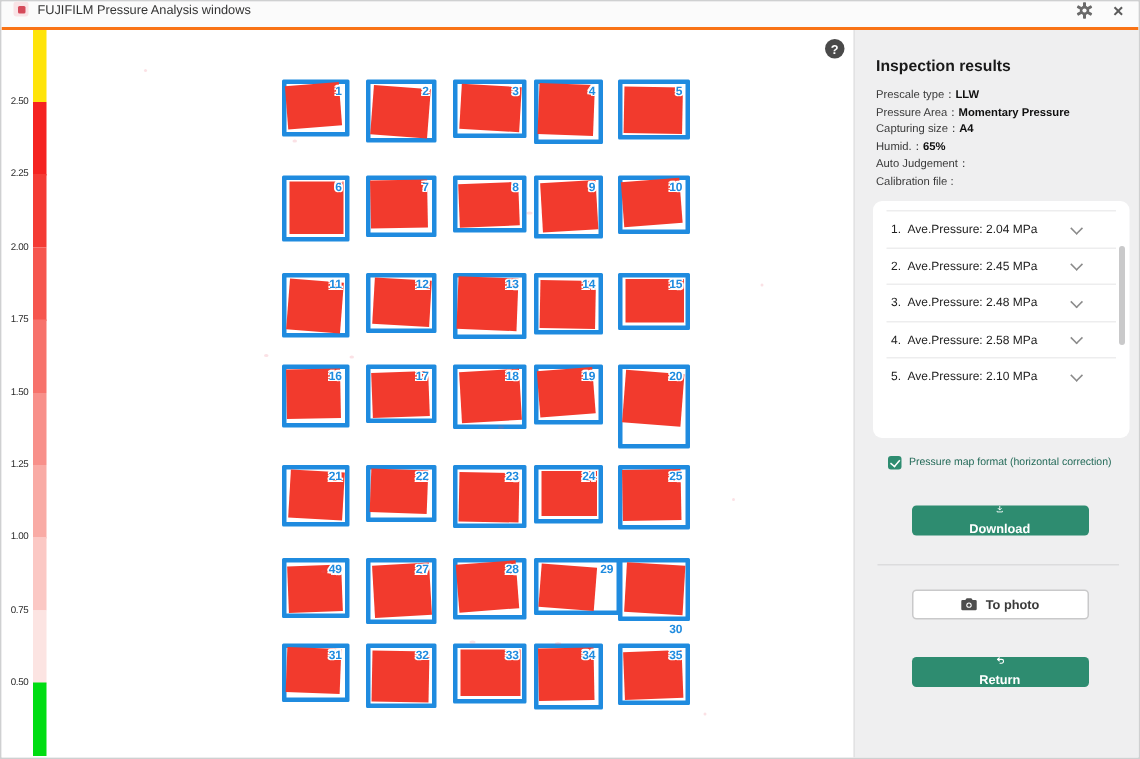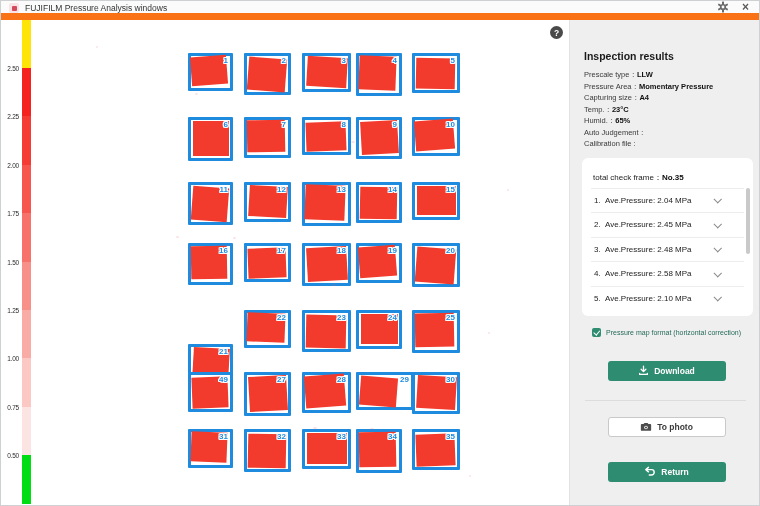--- a/index.html
+++ b/index.html
@@ -2,21 +2,21 @@
 <html><head>
 <meta charset="utf-8">
 <style>
   html,body{margin:0;padding:0;background:#e8e8e8;}
   #app{position:relative;width:760px;height:506px;background:#ffffff;
        font-family:"Liberation Sans",sans-serif;border:1px solid #cfd0d1;
        box-sizing:border-box;overflow:hidden;}
 
   
   .titlebar{position:absolute;left:0;top:0;right:0;height:19px;background:#fbfbfb;
-            border-bottom:7px solid #f97316;display:flex;align-items:flex-end;
+            border-bottom:2px solid #f97316;display:flex;align-items:flex-start;
             padding:0 10px 0 8px;box-sizing:border-box;z-index:30;}
   .app-ico{width:10px;height:10px;border-radius:2px;background:#f9e3e6;margin-right:6px;
            position:relative;flex:0 0 auto;}
   .app-ico::after{content:"";position:absolute;left:2.5px;top:2.5px;width:5px;height:5px;
            background:#d54a5a;border-radius:1px;}
   .wtitle{font-size:8.5px;color:#333;}
   .tb-actions{margin-left:auto;display:flex;align-items:center;gap:13px;}
   .gear-btn{width:12px;height:12px;display:flex;align-items:center;justify-content:center;cursor:pointer;}
   .close-btn{font-size:12px;color:#5c5c5c;line-height:12px;cursor:pointer;font-weight:bold;}
 
@@ -36,21 +36,21 @@
         -1px -1px 0 #fff,1px 1px 0 #fff,-1px 1px 0 #fff,1px -1px 0 #fff;}
   .noise{position:absolute;border-radius:50%;background:rgba(235,90,110,0.18);}
 
   .help-btn{position:absolute;left:549px;top:25px;width:13px;height:13px;border-radius:50%;
             background:#4a4a4a;color:#fff;font-size:8.5px;font-weight:bold;display:flex;
             align-items:center;justify-content:center;cursor:pointer;z-index:5;}
 
   
   .panel{position:absolute;left:568px;top:19px;width:192px;bottom:0;background:#efeff0;
          border-left:1px solid #e2e2e3;box-sizing:border-box;padding:18px 12px 0 14px;}
-  .panel h2{margin:12px 0 7px;font-size:10.5px;color:#1a1a1a;}
+  .panel h2{margin:0 0 7px;font-size:10.5px;color:#1a1a1a;}
   .field{font-size:7.5px;color:#3a3a3a;line-height:11.5px;white-space:nowrap;}
   .field b{color:#101010;}
 
   .card{position:relative;background:#fff;border-radius:6px;margin:8px -4px 0 -2px;
         padding:6px 9px 0;height:158px;box-sizing:border-box;}
   .total{font-size:8px;color:#222;margin:8px 0 5px;padding-left:2px;}
   .total b{color:#0d0d0d;}
   .rrow{position:relative;display:flex;align-items:center;height:23.5px;font-size:8px;
         color:#222;border-top:1px solid #ededee;padding:0 28px 0 3px;cursor:pointer;}
   .rrow .idx{width:11px;flex:0 0 auto;}
@@ -63,21 +63,21 @@
   .checkrow{display:flex;align-items:center;margin-top:12px;padding-left:8px;}
   .cbox{position:relative;width:9px;height:9px;background:#2e8c70;border-radius:2px;
         margin-right:5px;flex:0 0 auto;cursor:pointer;}
   .cbox::after{content:"";position:absolute;left:2.5px;top:1px;width:2.5px;height:4.5px;
         border-right:1.3px solid #fff;border-bottom:1.3px solid #fff;transform:rotate(40deg);}
   .clabel{font-size:7px;color:#236a58;}
 
   .btn{display:flex;align-items:center;justify-content:center;gap:5px;width:118px;height:20px;
        border-radius:3px;margin:0 auto;font-size:8.5px;font-weight:bold;cursor:pointer;
        box-sizing:border-box;}
-  .btn-green{background:#2e8c70;color:#fff;}
+  .btn-green{background:#2e8c70;color:#fff;flex-direction:column;}
   .btn-download{margin-top:24px;}
   .hr{border-top:1px solid #dcdcdd;margin:19px 3px 0 1px;}
   .btn-return{margin-top:25px;}
   .btn-photo{margin-top:16px;background:#fff;border:1px solid #c9c9ca;color:#3b3b3b;}
 </style>
 </head>
 <body>
 
 <div id="app">
 
@@ -192,25 +192,25 @@
         <span class="num" style="color: rgb(31, 139, 223);">17</span>
       </div>
       <div class="patch" style="left: 301px; top: 242px; width: 49px; height: 43px; border-color: rgb(31, 139, 223);">
         <div class="red" style="left: 2px; top: 1px; width: 40px; height: 34px; background: rgb(242, 58, 45); transform: rotate(-3.3deg);"></div>
         <span class="num" style="color: rgb(31, 139, 223);">18</span>
       </div>
       <div class="patch" style="left: 355px; top: 242px; width: 46px; height: 40px; border-color: rgb(31, 139, 223);">
         <div class="red" style="left: 0px; top: 0px; width: 37px; height: 31px; background: rgb(242, 58, 45); transform: rotate(-4.4deg);"></div>
         <span class="num" style="color: rgb(31, 139, 223);">19</span>
       </div>
-      <div class="patch" style="left: 411px; top: 242px; width: 48px; height: 44px; border-color: rgb(31, 139, 223);">
+      <div class="patch" style="left: 411px; top: 242px; width: 48px; height: 56px; border-color: rgb(31, 139, 223);">
         <div class="red" style="left: 1px; top: 2px; width: 39px; height: 35px; background: rgb(242, 58, 45); transform: rotate(4.4deg);"></div>
         <span class="num" style="color: rgb(31, 139, 223);">20</span>
       </div>
-      <div class="patch" style="left: 187px; top: 309px; width: 45px; height: 41px; border-color: rgb(31, 139, 223); margin-top: 34px;">
+      <div class="patch" style="left: 187px; top: 309px; width: 45px; height: 41px; border-color: rgb(31, 139, 223);">
         <div class="red" style="left: 2px; top: 1px; width: 36px; height: 32px; background: rgb(242, 58, 45); transform: rotate(3.3deg);"></div>
         <span class="num" style="color: rgb(31, 139, 223);">21</span>
       </div>
       <div class="patch" style="left: 243px; top: 309px; width: 47px; height: 38px; border-color: rgb(31, 139, 223);">
         <div class="red" style="left: 0px; top: 0px; width: 38px; height: 29px; background: rgb(242, 58, 45); transform: rotate(2.2deg);"></div>
         <span class="num" style="color: rgb(31, 139, 223);">22</span>
       </div>
       <div class="patch" style="left: 301px; top: 309px; width: 49px; height: 42px; border-color: rgb(31, 139, 223);">
         <div class="red" style="left: 1px; top: 2px; width: 40px; height: 33px; background: rgb(242, 58, 45); transform: rotate(1.1deg);"></div>
         <span class="num" style="color: rgb(31, 139, 223);">23</span>
@@ -234,21 +234,21 @@
       <div class="patch" style="left: 301px; top: 371px; width: 49px; height: 41px; border-color: rgb(31, 139, 223);">
         <div class="red" style="left: 0px; top: 0px; width: 40px; height: 32px; background: rgb(242, 58, 45); transform: rotate(-4.4deg);"></div>
         <span class="num" style="color: rgb(31, 139, 223);">28</span>
       </div>
       <div class="patch" style="left: 355px; top: 371px; width: 58px; height: 38px; border-color: rgb(31, 139, 223);">
         <div class="red" style="left: 1px; top: 2px; width: 37px; height: 29px; background: rgb(242, 58, 45); transform: rotate(4.4deg);"></div>
         <span class="num" style="color: rgb(31, 139, 223);">29</span>
       </div>
       <div class="patch" style="left: 411px; top: 371px; width: 48px; height: 42px; border-color: rgb(31, 139, 223);">
         <div class="red" style="left: 2px; top: 1px; width: 39px; height: 33px; background: rgb(242, 58, 45); transform: rotate(3.3deg);"></div>
-        <span class="num" style="color: rgb(31, 139, 223);">30</span>
+        <span class="num" style="color: rgb(31, 139, 223); margin-top: 40px;">30</span>
       </div>
       <div class="patch" style="left: 187px; top: 428px; width: 45px; height: 39px; border-color: rgb(31, 139, 223);">
         <div class="red" style="left: 0px; top: 0px; width: 36px; height: 30px; background: rgb(242, 58, 45); transform: rotate(2.2deg);"></div>
         <span class="num" style="color: rgb(31, 139, 223);">31</span>
       </div>
       <div class="patch" style="left: 243px; top: 428px; width: 47px; height: 43px; border-color: rgb(31, 139, 223);">
         <div class="red" style="left: 1px; top: 2px; width: 38px; height: 34px; background: rgb(242, 58, 45); transform: rotate(1.1deg);"></div>
         <span class="num" style="color: rgb(31, 139, 223);">32</span>
       </div>
       <div class="patch" style="left: 301px; top: 428px; width: 49px; height: 40px; border-color: rgb(31, 139, 223);">
@@ -277,30 +277,26 @@
       <div class="noise" style="left: 312px; top: 426px; width: 4px; height: 2px;"></div>
     </div>
   <div class="help-btn">?</div>
 
   <div class="panel">
     <h2>Inspection results</h2>
     <div id="fields">
         <div class="field"><span>Prescale type：</span><b>LLW</b></div>
         <div class="field"><span>Pressure Area：</span><b>Momentary Pressure</b></div>
         <div class="field"><span>Capturing size：</span><b>A4</b></div>
-        <div class="field"><span>Temp.：</span><b>23°C</b></div>
         <div class="field"><span>Humid.：</span><b>65%</b></div>
         <div class="field"><span>Auto Judgement：</span><b></b></div>
         <div class="field"><span>Calibration file :</span><b></b></div>
       </div>
 
     <div class="card">
-      <div class="total">
-        <span>total check frame：</span><b>No.35</b>
-      </div>
       <div id="results">
           <div class="rrow">
             <span class="idx">1.</span>
             <span class="txt">Ave.Pressure: 2.04 MPa</span>
             <span class="chev"></span>
           </div>
           <div class="rrow">
             <span class="idx">2.</span>
             <span class="txt">Ave.Pressure: 2.45 MPa</span>
             <span class="chev"></span>

